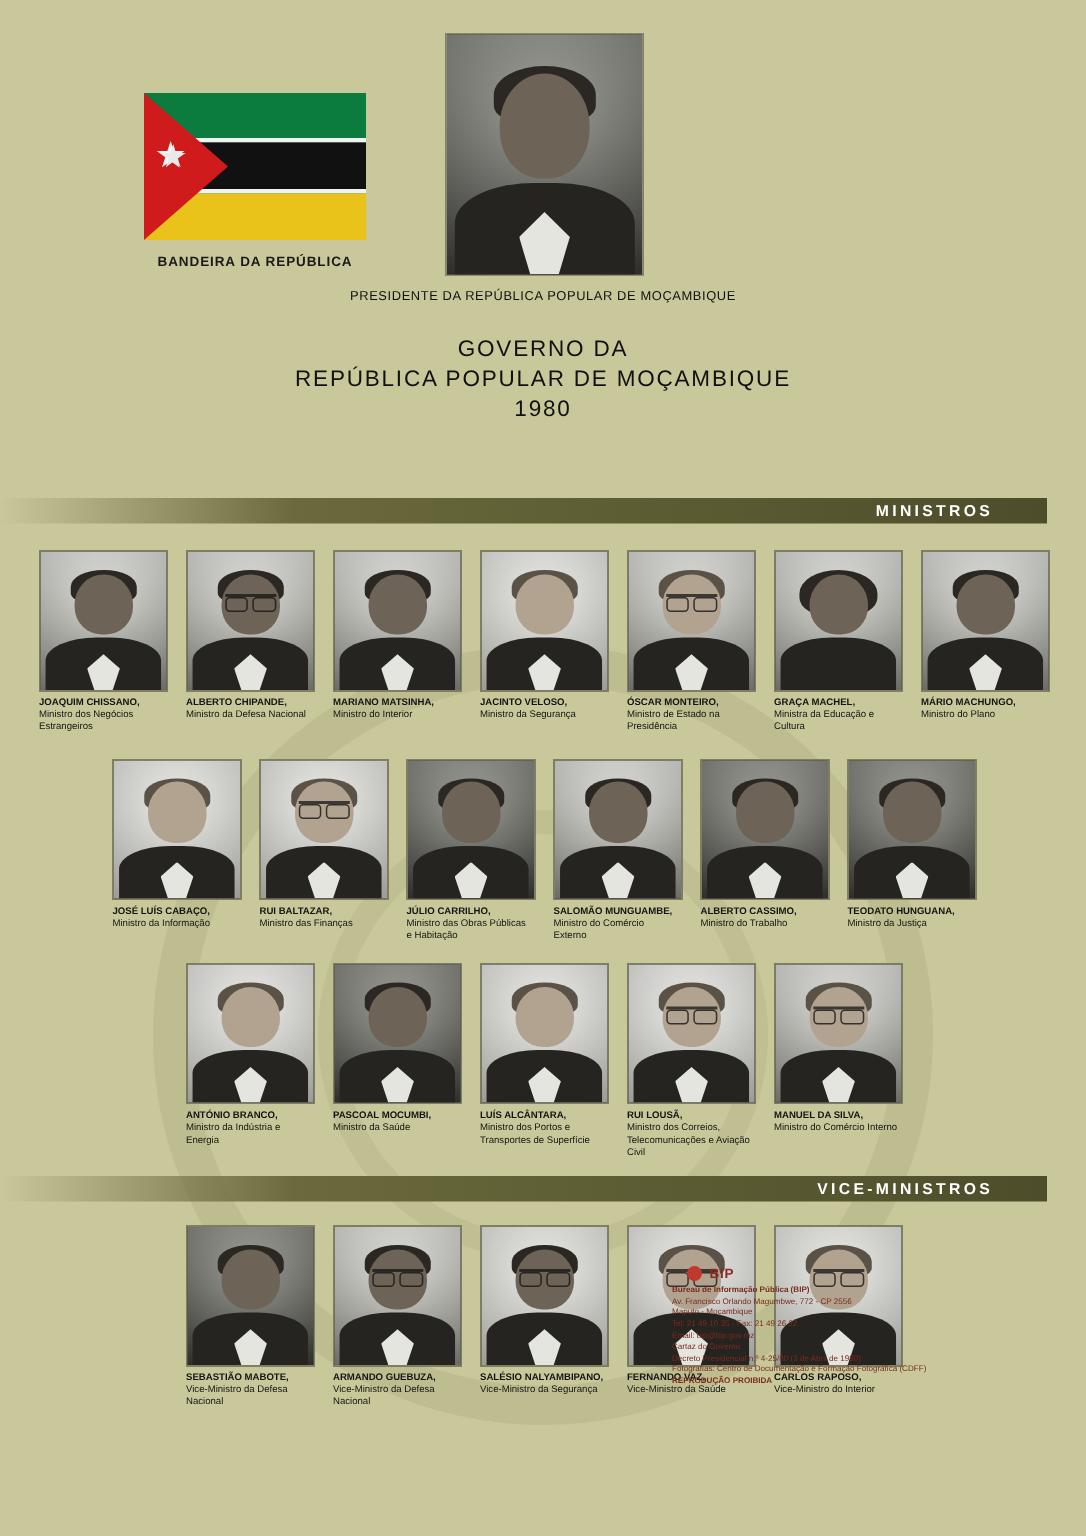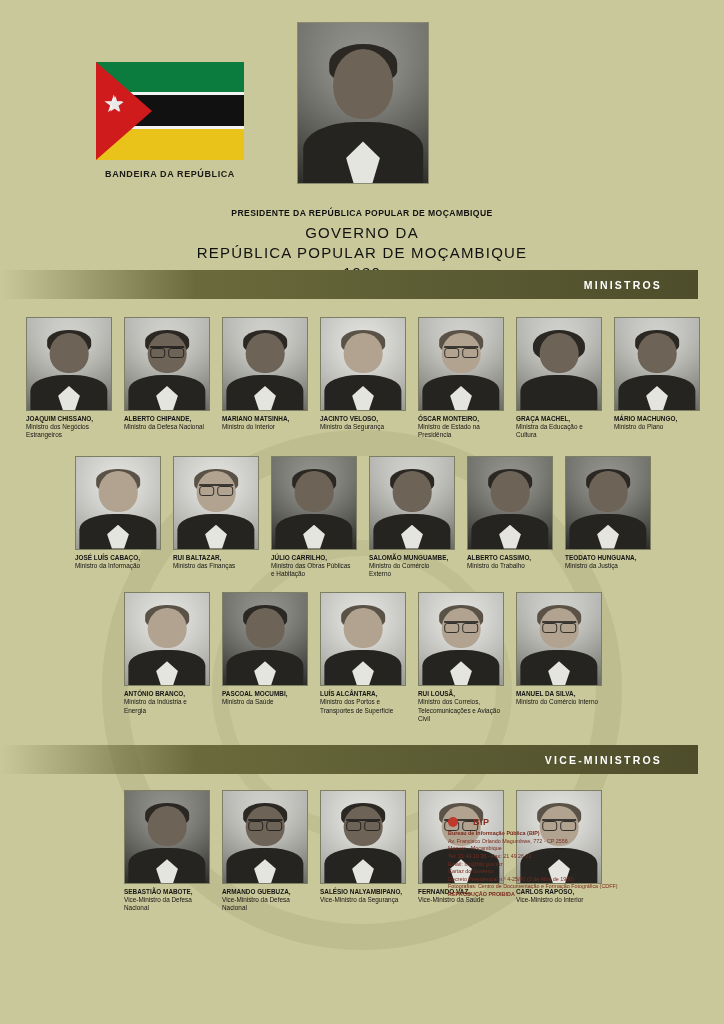--- a/index.html
+++ b/index.html
@@ -54,21 +54,21 @@
     font-weight: bold;
     pointer-events: none;
     font-family: "Liberation Sans", sans-serif;
   }
 
   .content { position: relative; z-index: 2; }
 
   
   .header {
     position: relative;
-    height: 270px;
+    height: 332px;
   }
   .flag-block {
     position: absolute;
     left: 96px;
     top: 62px;
     width: 148px;
     text-align: center;
   }
   .flag {
     width: 148px;
@@ -165,40 +165,40 @@
 
   .leader-name {
     position: absolute; left: 0; right: 0; top: 186px;
     text-align: center;
     font-size: 12.5px;
     font-weight: bold;
     letter-spacing: 0.8px;
     color: #111;
   }
   .leader-title {
-    position: absolute; left: 0; right: 0; top: 208px;
+    position: absolute; left: 0; right: 0; top: 192px;
     text-align: center;
     font-size: 8.6px;
-    font-weight: bold;
+    font-weight: normal;
     letter-spacing: 0.4px;
     color: #111;
   }
   .gov-title {
     position: absolute; left: 0; right: 0; top: 224px;
     text-align: center;
     color: #111;
   }
   .gov-title .l1 { font-size: 15px; letter-spacing: 1.2px; }
   .gov-title .l2 { font-size: 15px; letter-spacing: 1.2px; margin-top: 3px; }
   .gov-title .l3 { font-size: 15px; letter-spacing: 1.2px; margin-top: 3px; }
 
   
   .banner {
     position: relative;
-    height: 29px;
+    height: 17px;
     margin: 0 26px 0 0;
     background: linear-gradient(90deg, rgba(196,194,150,0) 0%, #6a6a3c 28%, #4d4d2b 100%);
     display: flex;
     align-items: center;
     justify-content: flex-end;
     padding-right: 36px;
     box-sizing: border-box;
   }
   .banner span {
     color: #ffffff;
@@ -297,22 +297,23 @@
   .footer {
     position: absolute;
     right: 26px;
     bottom: 14px;
     width: 250px;
     text-align: left;
   }
   .footer .bip {
     display: flex;
     align-items: flex-start;
-    gap: 15px;
+    gap: 5px;
     margin-bottom: 3px;
+    margin-left: 10px;
   }
   .footer .bip .dot {
     width: 10px; height: 10px; border-radius: 50%;
     background: #c0392b;
   }
   .footer .bip .lbl {
     font-size: 9px; font-weight: bold; color: #8a2b1f; letter-spacing: 0.5px;
   }
   .footer .line {
     font-size: 5.4px;
@@ -665,21 +666,21 @@
               <div class="shirt"></div>
             </div>
         </div>
         <div class="cap">
           <div class="nm">MANUEL DA SILVA,</div>
           <div>Ministro do Comércio Interno</div>
         </div>
       </div>
     </div>
 
-    <div class="banner" style="margin-top:22px;">
+    <div class="banner" style="margin-top:11px;">
       <span>VICE-MINISTROS</span>
     </div>
 
     <div class="row r4">
 
       <div class="person">
         <div class="photo">
           <div class="face darkbg">
               <div class="bg2"></div>
               <div class="hair"></div>

